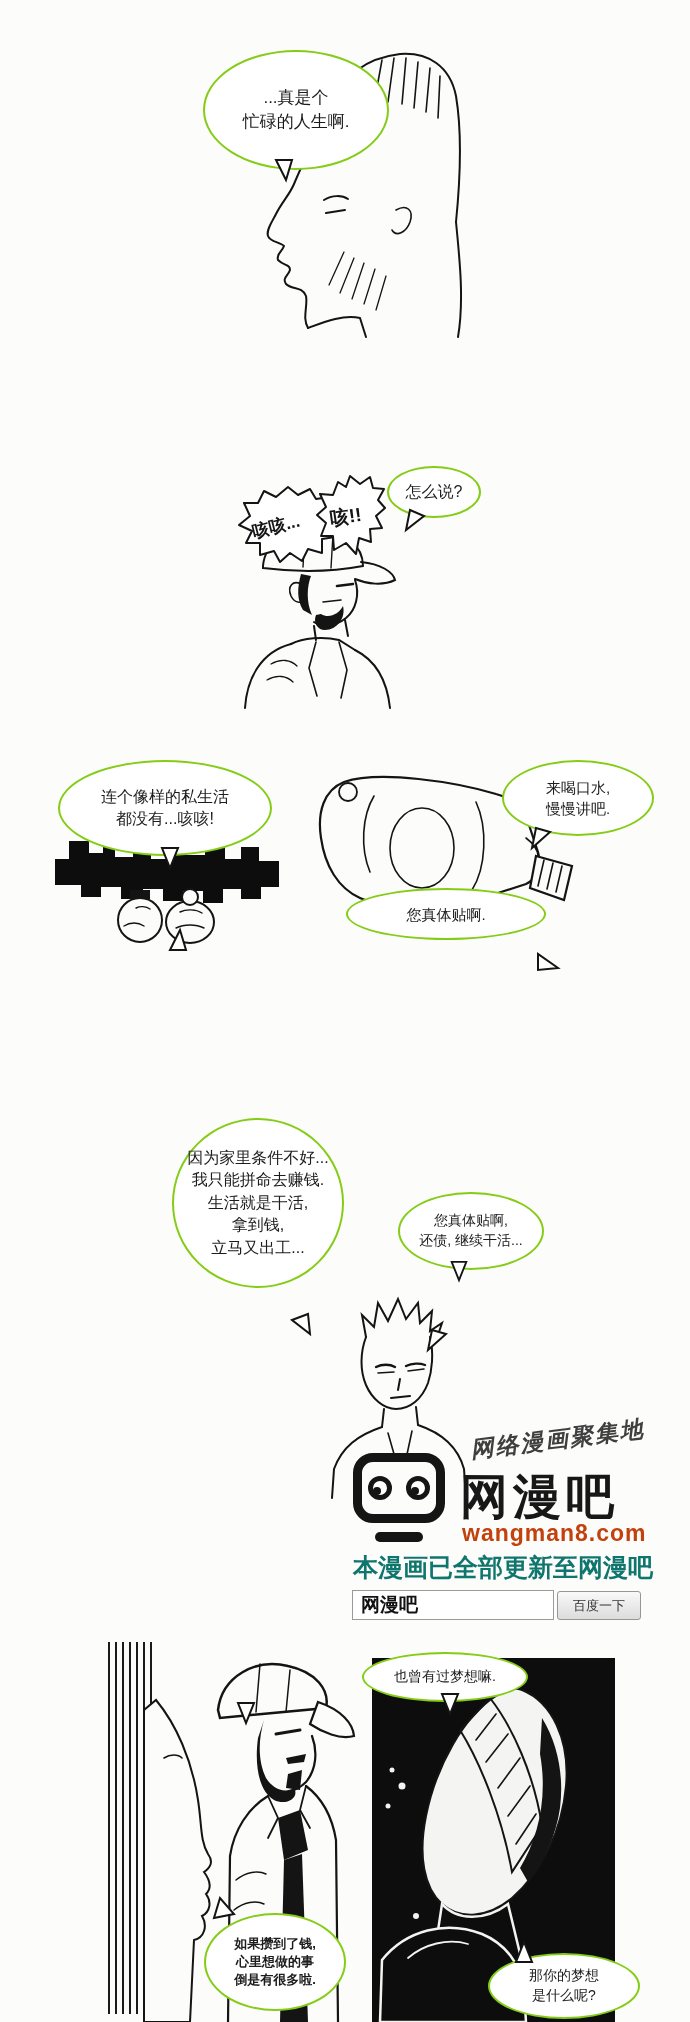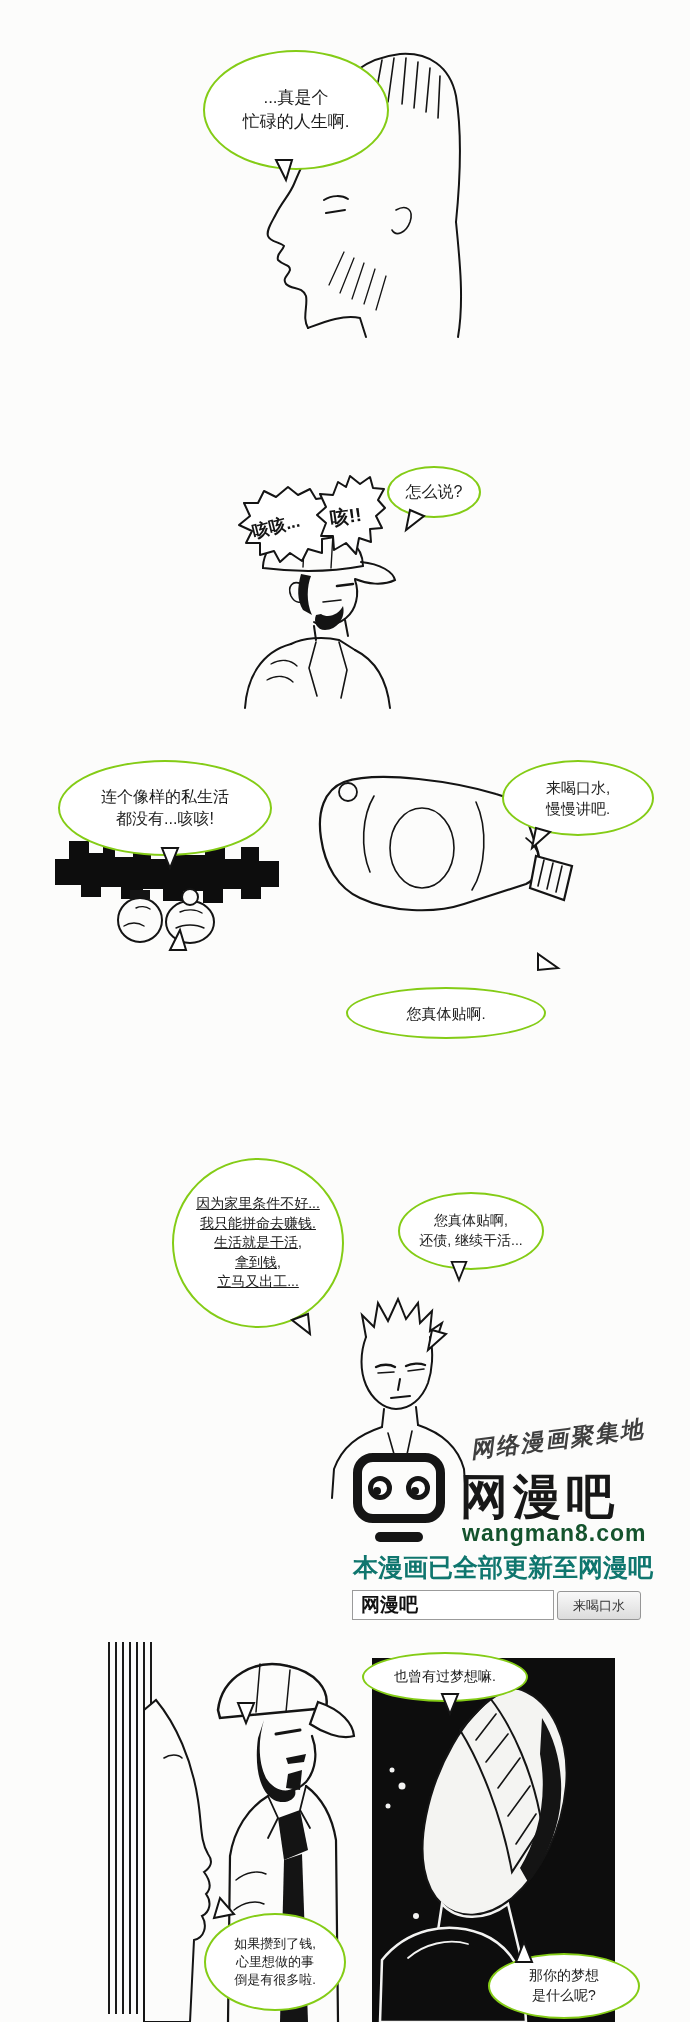--- a/index.html
+++ b/index.html
@@ -36,21 +36,21 @@
   }
   .robot-eye{
     width:14px;height:14px;border:5px solid #151515;border-radius:50%;background:#fff;position:relative;
   }
   .robot-eye::after{
     content:"";position:absolute;width:8px;height:8px;background:#151515;border-radius:50%;
     left:0px;bottom:0px;
   }
   .robot-mouth{width:48px;height:10px;background:#151515;border-radius:5px;margin:9px 0 0 22px;}
   .wm-name{position:absolute;font-size:48px;font-weight:bold;color:#171717;letter-spacing:5px;z-index:8;white-space:nowrap;}
-  .wm-url{position:absolute;font-size:23px;font-weight:bold;color:#14532d;letter-spacing:1px;z-index:8;white-space:nowrap;}
+  .wm-url{position:absolute;font-size:23px;font-weight:bold;color:#c2410c;letter-spacing:1px;z-index:8;white-space:nowrap;}
   .wm-notice{position:absolute;font-size:25px;font-weight:bold;color:#0f766e;z-index:8;white-space:nowrap;}
   .search-input{
     position:absolute;width:202px;height:30px;border:1px solid #9b9b9b;background:#fff;
     font-family:inherit;font-weight:bold;font-size:19px;color:#111;padding:0 8px;box-sizing:border-box;z-index:9;
   }
   .search-btn{
     position:absolute;width:84px;height:29px;border:1px solid #969696;border-radius:3px;
     background:linear-gradient(#f9f9f9,#dcdcdc);font-family:inherit;font-size:13px;color:#333;z-index:9;
   }
 </style>
@@ -186,30 +186,30 @@
   <svg class="tail" style="left:158px;top:846px;" width="24" height="24" viewBox="0 0 24 24">
     <polygon points="4,2 20,2 12,22" fill="#fff" stroke="#141414" stroke-width="2"></polygon>
     </svg>
 
   <div class="bubble" style="left:502px;top:760px;width:152px;height:76px;font-size:15px;">来喝口水,
 慢慢讲吧.</div>
   <svg class="tail" style="left:528px;top:826px;" width="24" height="24" viewBox="0 0 24 24">
     <polygon points="8,2 22,6 4,22" fill="#fff" stroke="#141414" stroke-width="2"></polygon>
     </svg>
 
-  <div class="bubble" style="left:346px;top:987px;width:200px;height:52px;font-size:15px;">您真体贴啊.</div>
+  <div class="bubble" style="left:346px;top:888px;width:200px;height:52px;font-size:15px;">您真体贴啊.</div>
   <svg class="tail" style="left:536px;top:950px;" width="24" height="24" viewBox="0 0 24 24">
     <polygon points="2,4 2,20 22,18" fill="#fff" stroke="#141414" stroke-width="2"></polygon>
     </svg>
 
   <svg class="tail" style="left:166px;top:928px;" width="24" height="24" viewBox="0 0 24 24">
     <polygon points="4,22 20,22 14,2" fill="#fff" stroke="#141414" stroke-width="2"></polygon>
     </svg>
 
-  <div class="bubble" style="left:172px;top:1158px;width:172px;height:170px;font-size:14px;text-decoration:underline;">因为家里条件不好...
+  <div class="bubble" style="left:172px;top:1118px;width:172px;height:170px;font-size:16px;">因为家里条件不好...
 我只能拼命去赚钱.
 生活就是干活,
 拿到钱,
 立马又出工...</div>
   <svg class="tail" style="left:290px;top:1312px;" width="24" height="24" viewBox="0 0 24 24">
     <polygon points="2,8 18,2 20,22" fill="#fff" stroke="#141414" stroke-width="2"></polygon>
     </svg>
 
   <div class="bubble" style="left:398px;top:1192px;width:146px;height:78px;font-size:14px;">您真体贴啊,
 还债, 继续干活...</div>
@@ -223,21 +223,21 @@
 
   <svg class="tail" style="left:234px;top:1701px;" width="24" height="24" viewBox="0 0 24 24">
     <polygon points="4,2 20,2 12,22" fill="#fff" stroke="#141414" stroke-width="2"></polygon>
     </svg>
 
   <div class="bubble" style="left:362px;top:1652px;width:166px;height:50px;font-size:14px;">也曾有过梦想嘛.</div>
   <svg class="tail" style="left:438px;top:1692px;" width="24" height="24" viewBox="0 0 24 24">
     <polygon points="4,2 20,2 12,22" fill="#fff" stroke="#141414" stroke-width="2"></polygon>
     </svg>
 
-  <div class="bubble" style="left:204px;top:1913px;width:142px;height:98px;font-size:13px;">如果攒到了钱,
+  <div class="bubble" style="left:204px;top:1913px;width:142px;height:98px;font-size:13px;font-weight:bold;">如果攒到了钱,
 心里想做的事
 倒是有很多啦.</div>
   <svg class="tail" style="left:212px;top:1896px;" width="24" height="24" viewBox="0 0 24 24">
     <polygon points="2,22 22,18 8,2" fill="#fff" stroke="#141414" stroke-width="2"></polygon>
     </svg>
 
   <div class="bubble" style="left:488px;top:1953px;width:152px;height:66px;font-size:14px;">那你的梦想
 是什么呢?</div>
   <svg class="tail" style="left:512px;top:1940px;" width="24" height="24" viewBox="0 0 24 24">
     <polygon points="4,22 20,22 12,2" fill="#fff" stroke="#141414" stroke-width="2"></polygon>
@@ -251,15 +251,15 @@
       <div class="robot-eye"></div>
     </div>
     <div class="robot-mouth"></div>
   </div>
 
   <div class="wm-name" style="left:460px;top:1465px;">网漫吧</div>
   <div class="wm-url" style="left:462px;top:1520px;">wangman8.com</div>
   <div class="wm-notice" style="left:353px;top:1551px;">本漫画已全部更新至网漫吧</div>
 
   <input class="search-input" style="left: 352px; top: 1590px;" type="text" value="网漫吧">
-  <button class="search-btn" style="left:557px;top:1591px;">来喝口水</button>
+  <button class="search-btn" style="left:557px;top:1591px;">百度一下</button>
 
 </div>
 
 </body></html>

